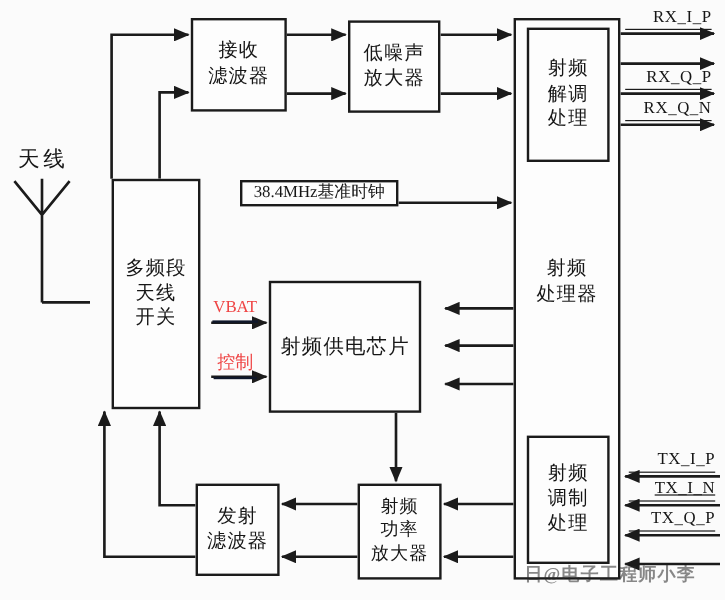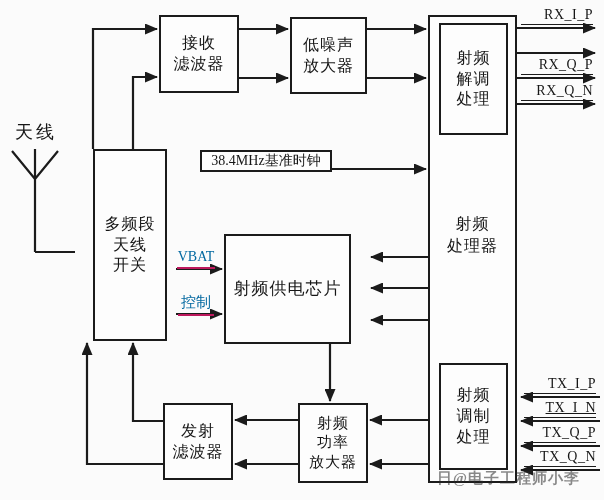--- a/index.html
+++ b/index.html
@@ -40,22 +40,22 @@
     color:#161616;
     font-size:14px;
     text-align:right;
     border-bottom:1.5px solid #1b1b1b;
     padding-bottom:1px;
     letter-spacing:0.5px;
   }
   .inlabel{
     position:absolute;
     z-index:4;
-    color:#0369a1;
-    border-bottom:2px solid #be185d;
+    color:#ef4444;
+    border-bottom:2px solid #0f172a;
     text-align:center;
     padding-bottom:2px;
   }
   .watermark{
     position:absolute;
     z-index:5;
     color:#2a2a2a;
     opacity:0.55;
     font-weight:bold;
     font-size:15px;
@@ -167,17 +167,16 @@
 
   <div class="inlabel" style="left:178px;top:293px;width:36px;font-size:15px;">控制</div>
 
   <div class="portlabel" style="left:521px;top:7px;width:72px;">RX_I_P</div>
   <div class="portlabel" style="left:521px;top:57px;width:72px;">RX_Q_P</div>
   <div class="portlabel" style="left:521px;top:83px;width:72px;">RX_Q_N</div>
 
   <div class="portlabel" style="left:524px;top:376px;width:72px;">TX_I_P</div>
   <div class="portlabel" style="left:524px;top:400px;width:72px;text-decoration:underline;">TX_I_N</div>
   <div class="portlabel" style="left:524px;top:425px;width:72px;">TX_Q_P</div>
-  <div class="portlabel" style="left:524px;top:449px;width:72px;">TX_Q_N</div>
 
   <div class="watermark" style="left:437px;top:469px;">日@电子工程师小李</div>
 
 </div>
 
 </body></html>

